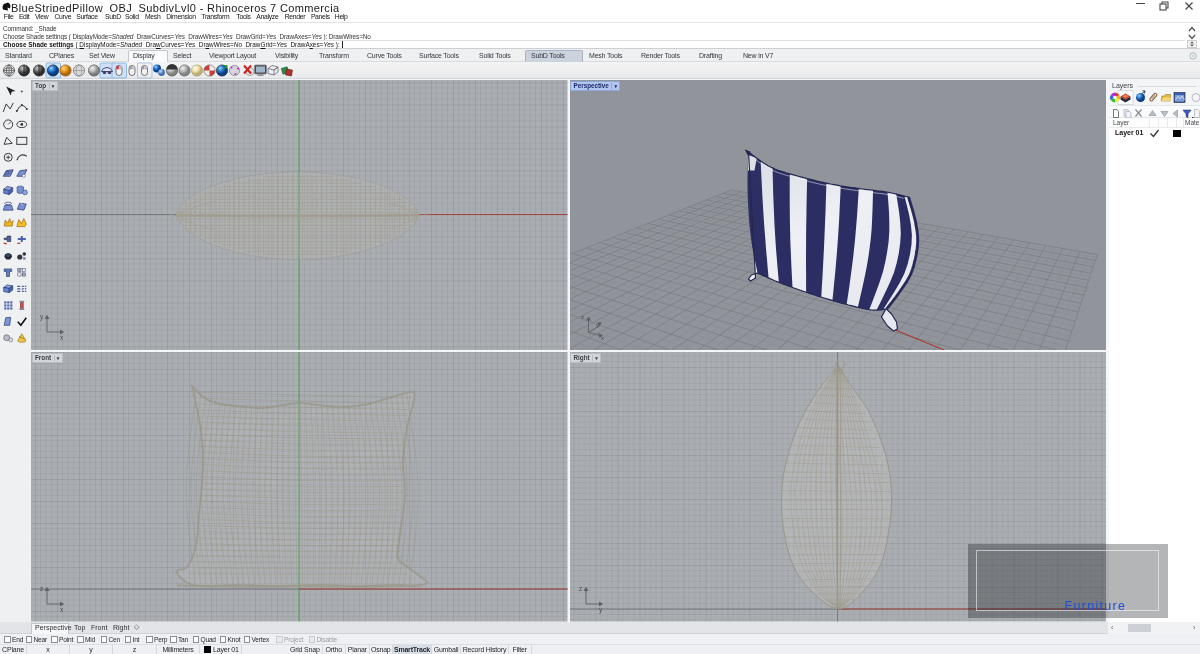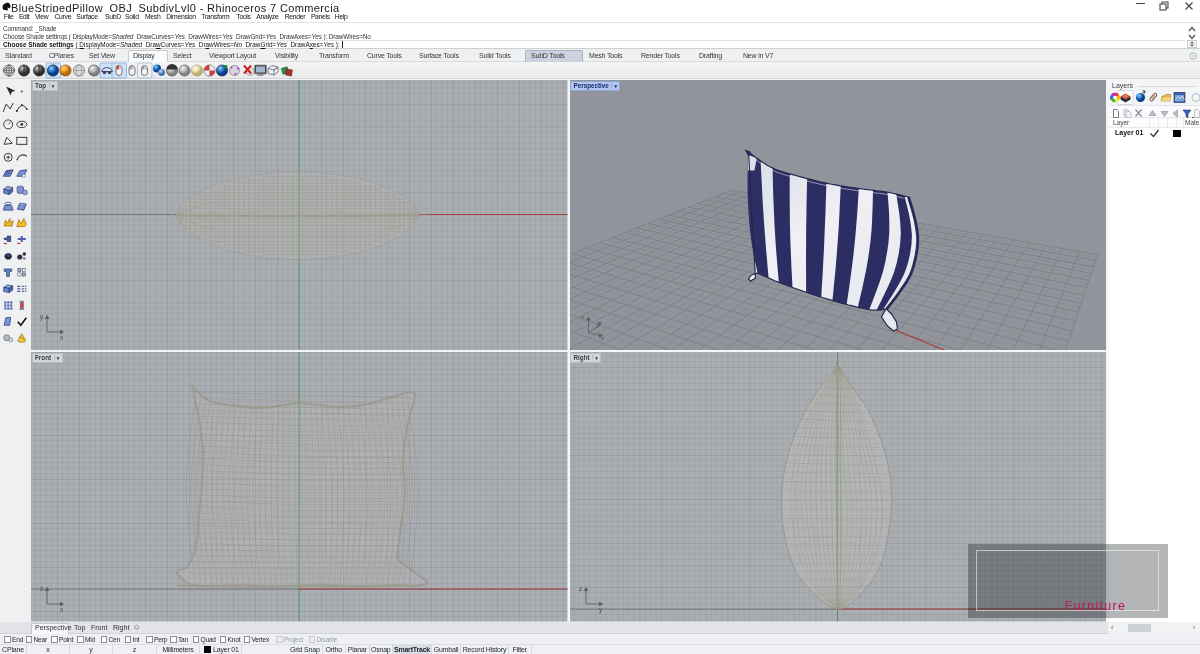--- a/index.html
+++ b/index.html
@@ -798,21 +798,21 @@
     <defs>
 <radialGradient id="wheel">
         <stop offset="0" stop-color="#fff"></stop>
         <stop offset="1" stop-color="#888"></stop>
       </radialGradient>
 </defs>
   </svg>
 
 <div class="abs" style="left:967.5px;top:543.5px;width:200px;height:74px;background:rgba(8,10,14,0.30);">
 <div class="abs" style="left:8px;top:6px;width:183px;height:61px;border:1px solid rgba(255,255,255,0.55);"></div>
-<div class="abs" style="left:97px;top:55px;font-size:12.5px;color:#be185d;letter-spacing:1.3px;text-align:center;">Furniture</div>
+<div class="abs" style="left:97px;top:55px;font-size:12.5px;color:#1d4ed8;letter-spacing:1.3px;text-align:center;">Furniture</div>
 </div>
 
 <div class="abs" style="left:0;top:622px;width:1200px;height:12px;background:#e2e4e8;border-bottom:1px solid #d0d2d6;">
 <div class="abs" style="left:31px;top:0.5px;width:38px;height:11.5px;background:#f6f7f9;border:1px solid #c2c5ca;border-bottom:none;"></div>
 <span class="abs" style="left:35px;top:2px;font-size:7px;color:#2a2d33;">Perspective</span>
 <span class="abs" style="left:74px;top:2px;font-size:7px;color:#2a2d33;">Top</span>
 <span class="abs" style="left:91px;top:2px;font-size:7px;color:#2a2d33;">Front</span>
 <span class="abs" style="left:113px;top:2px;font-size:7px;color:#2a2d33;">Right</span>
 <span class="abs" style="left:134px;top:1px;font-size:7px;color:#5a5e66;">◇</span>
 <div class="abs" style="left:1108px;top:0;width:92px;height:12px;background:#f1f2f4;">

